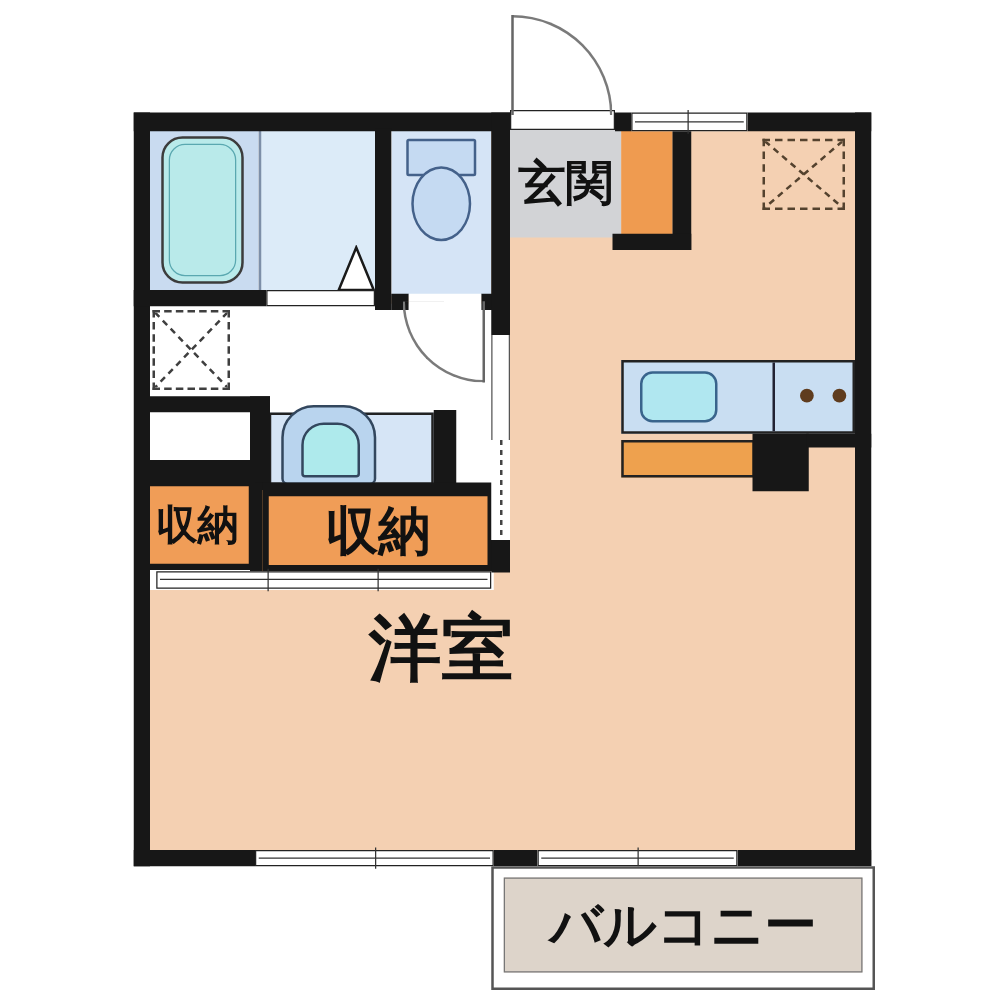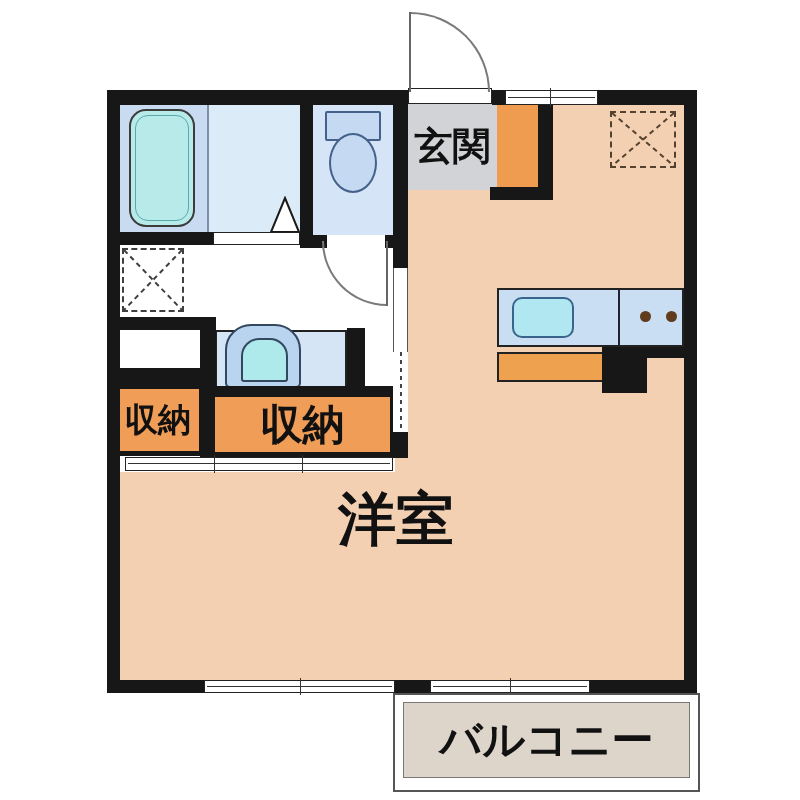--- a/index.html
+++ b/index.html
@@ -147,16 +147,16 @@
   <div class="floor" style="left:393px;top:693px;width:307px;height:99px;background:#ffffff;border:2px solid #555;box-sizing:border-box;"></div>
   <div class="floor center" style="left:403px;top:702px;width:287px;height:76px;background:#ddd4ca;border:1px solid #777;box-sizing:border-box;">
     <span class="jp" style="font-size:42px;">バルコニー</span>
   </div>
 
   <div class="abs center" style="left:408px;top:103px;width:89px;height:87px;">
     <span class="jp" style="font-size:38px;">玄関</span>
   </div>
 
   <div class="abs" style="left:295px;top:482px;">
-    <div class="jp" style="font-size:58px;line-height:74px;margin-left:43px;">洋室</div>
+    <div class="jp" style="font-size:58px;line-height:74px;">洋室</div>
   </div>
 
 </div>
 
 </body></html>

